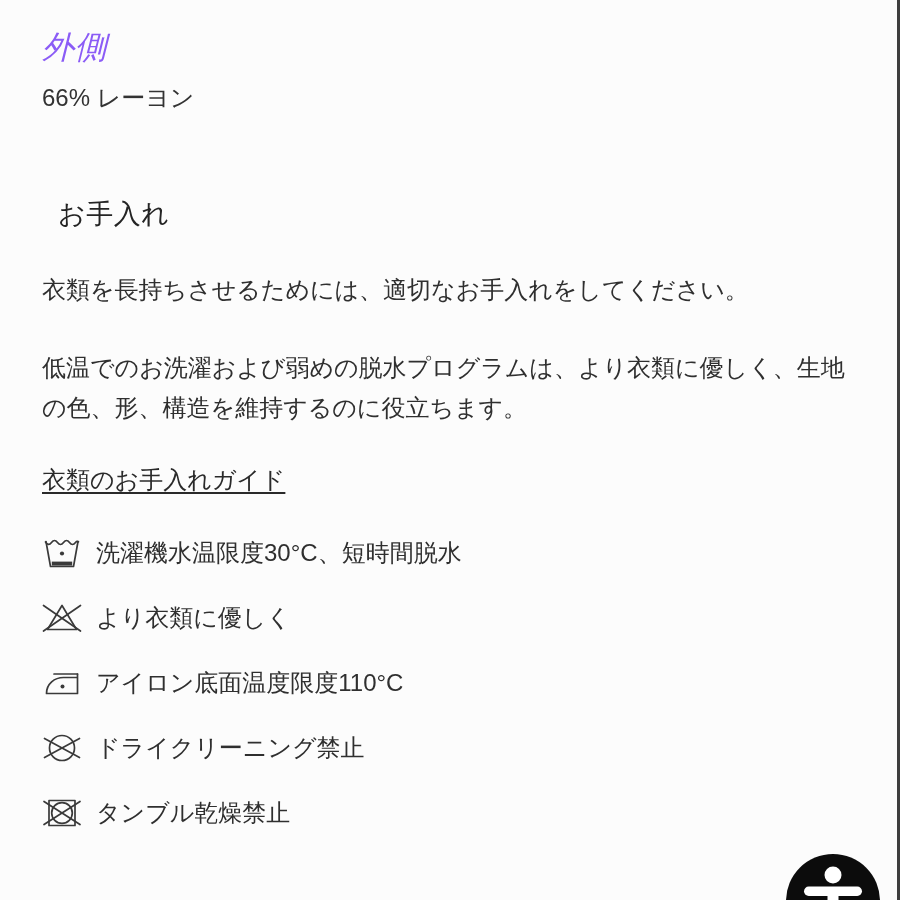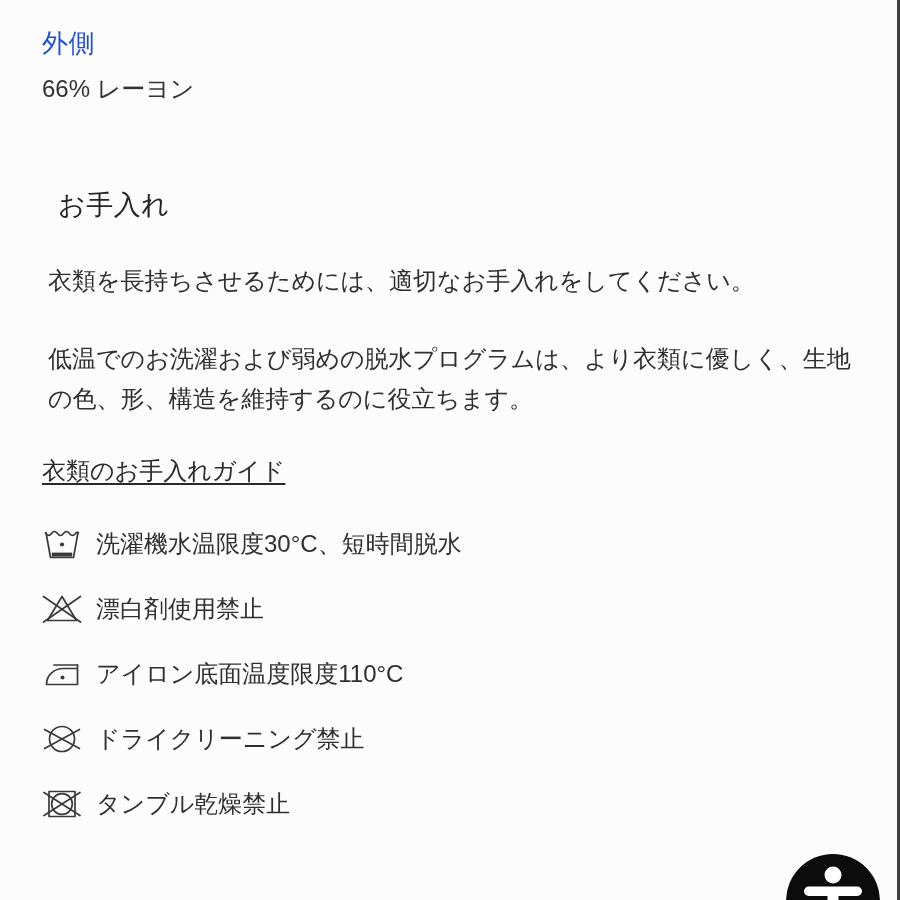--- a/index.html
+++ b/index.html
@@ -12,34 +12,34 @@
     color: #2f2f2f;
   }
   .edge-line {
     position: absolute; top: 0; right: 0;
     width: 3px; height: 100%;
     background: #3e3e3e;
   }
   .content { padding: 26px 45px 0 42px; }
 
   .comp-title {
-    font-size: 26px; font-weight: 400; color: #1d4ed8;
-    margin: 0 0 9px 0; letter-spacing: 0.5px;
+    font-size: 32px; font-weight: 400; color: #8b5cf6;
+    margin: 0 0 9px 0; letter-spacing: 0.5px; font-style: italic;
   }
   .comp-line {
     font-size: 24px; line-height: 37px; color: #333333;
   }
 
   .care-title {
     font-size: 27px; font-weight: 400; color: #242424;
     margin: 80px 0 0 16px; letter-spacing: 0.5px;
   }
   .para {
     font-size: 24px; line-height: 40px;
-    margin: 38px 0 0 6px; max-width: 825px; color: #2f2f2f;
+    margin: 38px 0 0 0; max-width: 825px; color: #2f2f2f;
   }
   .guide-link {
     display: inline-block;
     margin-top: 36px;
     font-size: 24px; color: #2a2a2a;
     text-decoration: underline;
     text-underline-offset: 4px;
     cursor: pointer;
   }
 
@@ -91,21 +91,21 @@
     </li>
 
     <li class="symbol-row">
       <span class="symbol-icon">
         <svg viewBox="0 0 40 40" fill="none" stroke="currentColor" stroke-width="1.7" stroke-linecap="round" stroke-linejoin="round">
           <path d="M20 7.5 L5.5 31.5 L34.5 31.5 Z"></path>
           <line x1="1.5" y1="33" x2="38.5" y2="7.5"></line>
           <line x1="1.5" y1="7.5" x2="38.5" y2="33"></line>
         </svg>
       </span>
-      <span class="symbol-label">漂白剤使用禁止</span>
+      <span class="symbol-label">より衣類に優しく</span>
     </li>
 
     <li class="symbol-row">
       <span class="symbol-icon">
         <svg viewBox="0 0 40 40" fill="none" stroke="currentColor" stroke-width="1.7" stroke-linecap="round" stroke-linejoin="round">
           <path d="M35.5 11 H12"></path>
           <path d="M35.5 11 V30.5 H4.5 C4.5 21 12.5 14.5 21.5 14.5 H35.5"></path>
           <circle cx="20.5" cy="23.5" r="2" fill="currentColor" stroke="none"></circle>
         </svg>
       </span>

